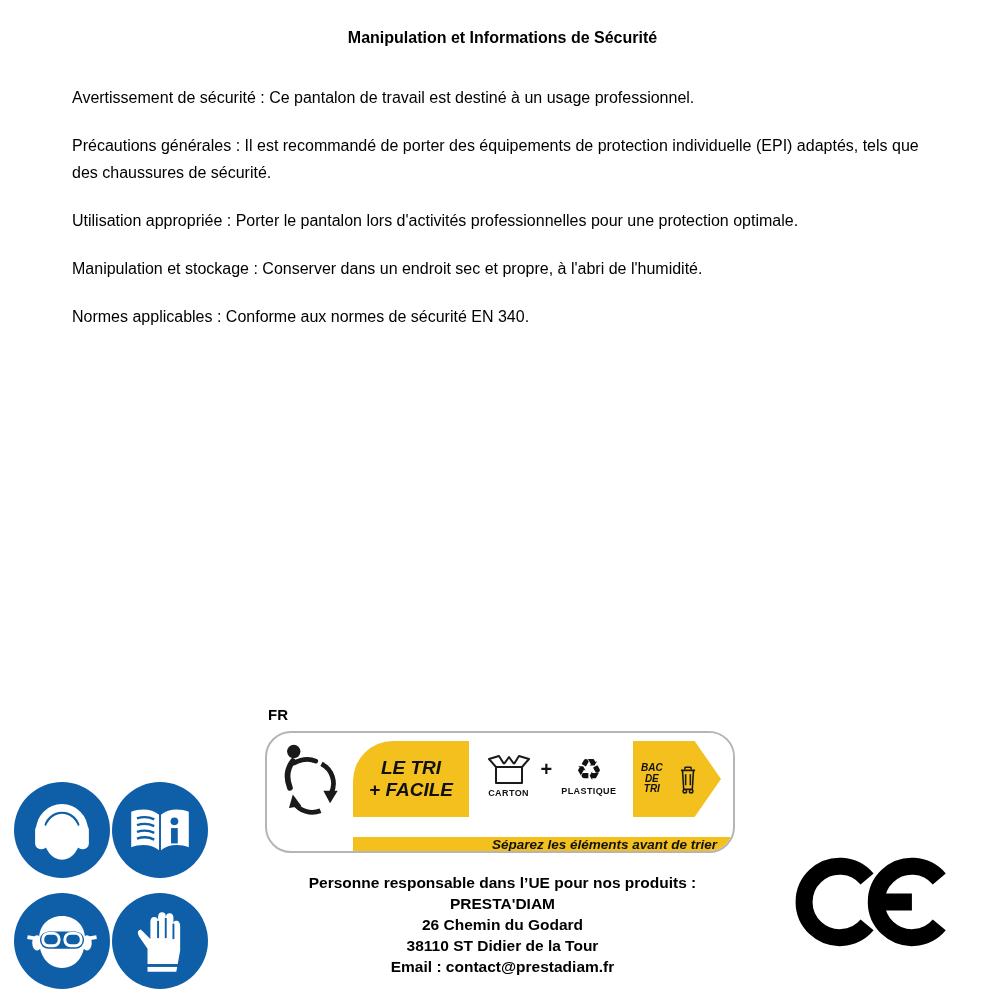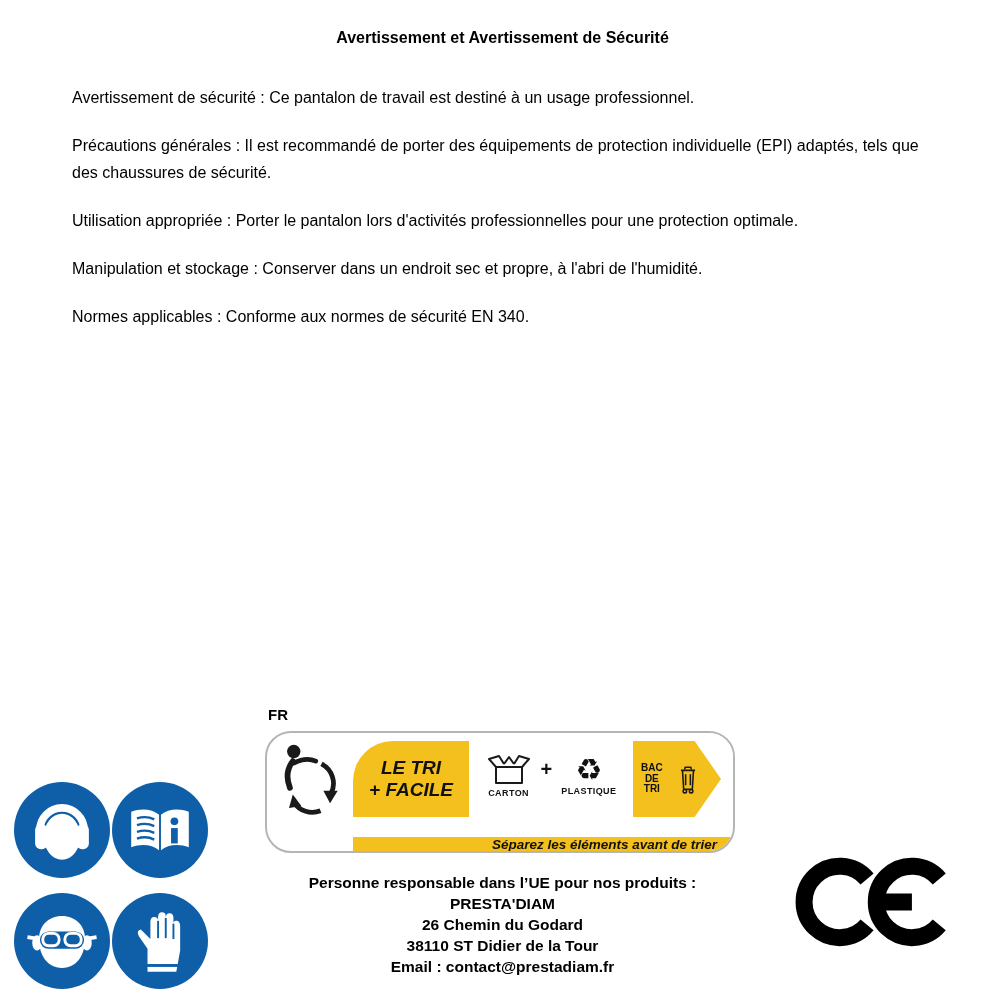--- a/index.html
+++ b/index.html
@@ -55,21 +55,21 @@
   .band-mid{flex:1;display:flex;align-items:center;justify-content:center;gap:9px;}
   .material{display:flex;flex-direction:column;align-items:center;}
   .material .mat-label{font-size:9px;font-weight:bold;letter-spacing:.4px;margin-top:0;color:#111;}
   .mat-plus{font-size:20px;font-weight:bold;color:#111;margin-bottom:12px;}
   .recycle-glyph{font-family:"DejaVu Sans",sans-serif;font-size:30px;line-height:32px;color:#111;}
   .bin-arrow{
     width:88px;height:76px;align-self:center;margin:8px 12px 0 0;
     background:var(--yellow);
     clip-path:polygon(0 0,70% 0,100% 50%,70% 100%,0 100%);
     display:flex;align-items:center;justify-content:flex-start;
-    padding:0 22px 0 8px;box-sizing:border-box;gap:14px;
+    padding:0 22px 0 8px;box-sizing:border-box;gap:14px;font-style:italic;
   }
   .bac-text{font-size:10px;line-height:10.5px;font-weight:bold;color:#111;text-align:center;}
   .bin-arrow svg{width:22px;height:32px;}
   .sort-strip{
     height:32px;background:var(--yellow);
     display:flex;align-items:center;justify-content:flex-end;
     padding-right:16px;font-size:13.5px;font-style:italic;font-weight:bold;color:#111;margin-top:20px;
   }
 
   
@@ -78,21 +78,21 @@
     font-size:15.5px;line-height:21px;font-weight:bold;
   }
 
   
   .ce{position:absolute;left:793px;top:851px;width:158px;}
   .ce svg{width:158px;display:block;}
 </style>
 </head>
 <body>
 
-<div class="doc-title">Avertissement et Avertissement de Sécurité</div>
+<div class="doc-title">Manipulation et Informations de Sécurité</div>
 
 <div class="content">
   <p>Avertissement de sécurité : Ce pantalon de travail est destiné à un usage professionnel.</p>
   <p>Précautions générales : Il est recommandé de porter des équipements de protection individuelle (EPI) adaptés, tels que des chaussures de sécurité.</p>
   <p>Utilisation appropriée : Porter le pantalon lors d'activités professionnelles pour une protection optimale.</p>
   <p>Manipulation et stockage : Conserver dans un endroit sec et propre, à l'abri de l'humidité.</p>
   <p>Normes applicables : Conforme aux normes de sécurité EN 340.</p>
 </div>
 
 <div class="icon-grid">

